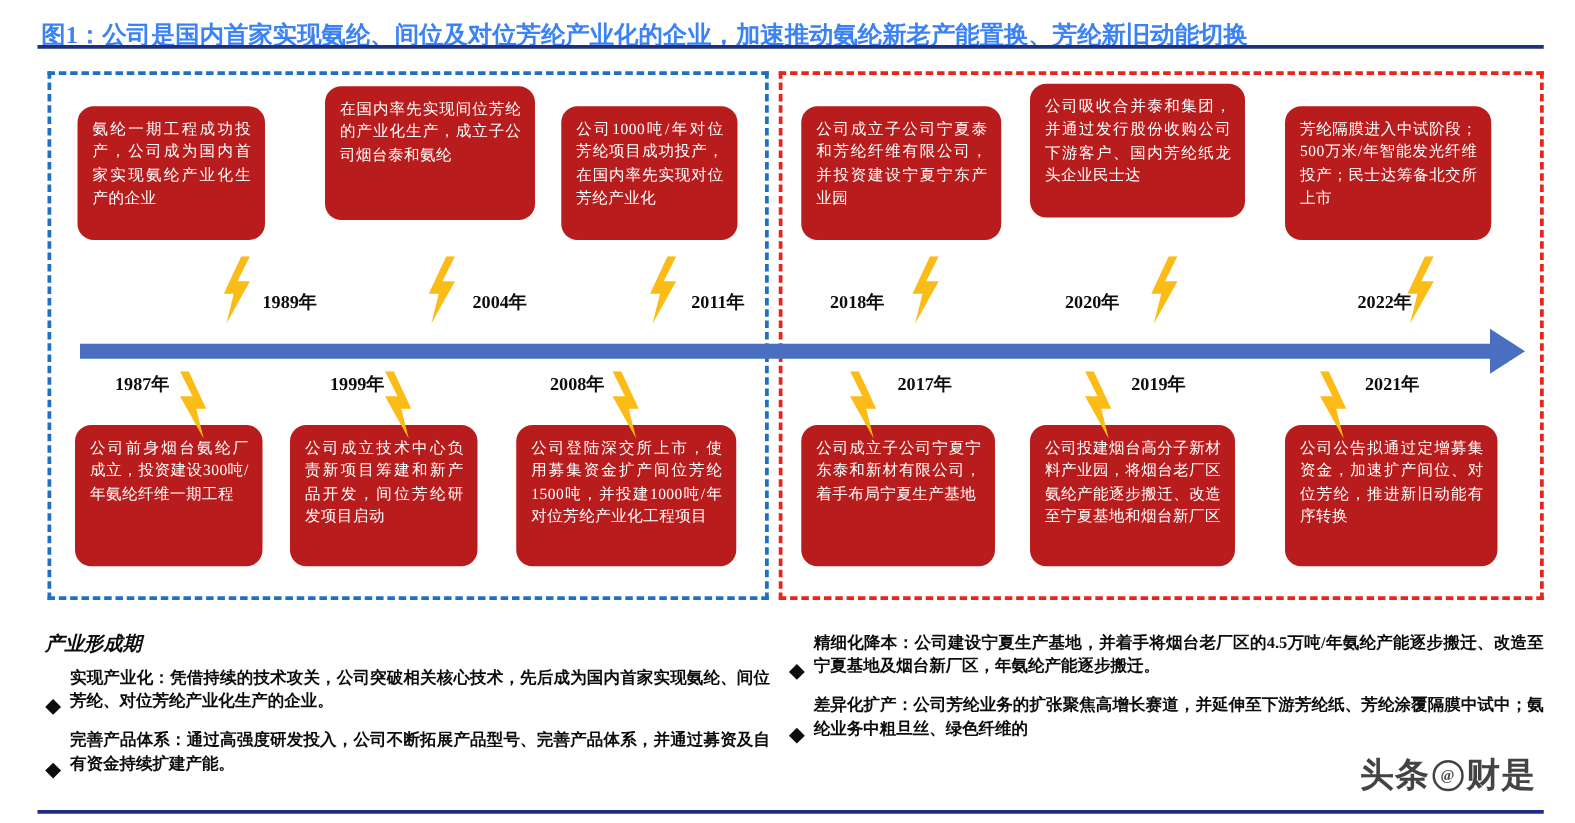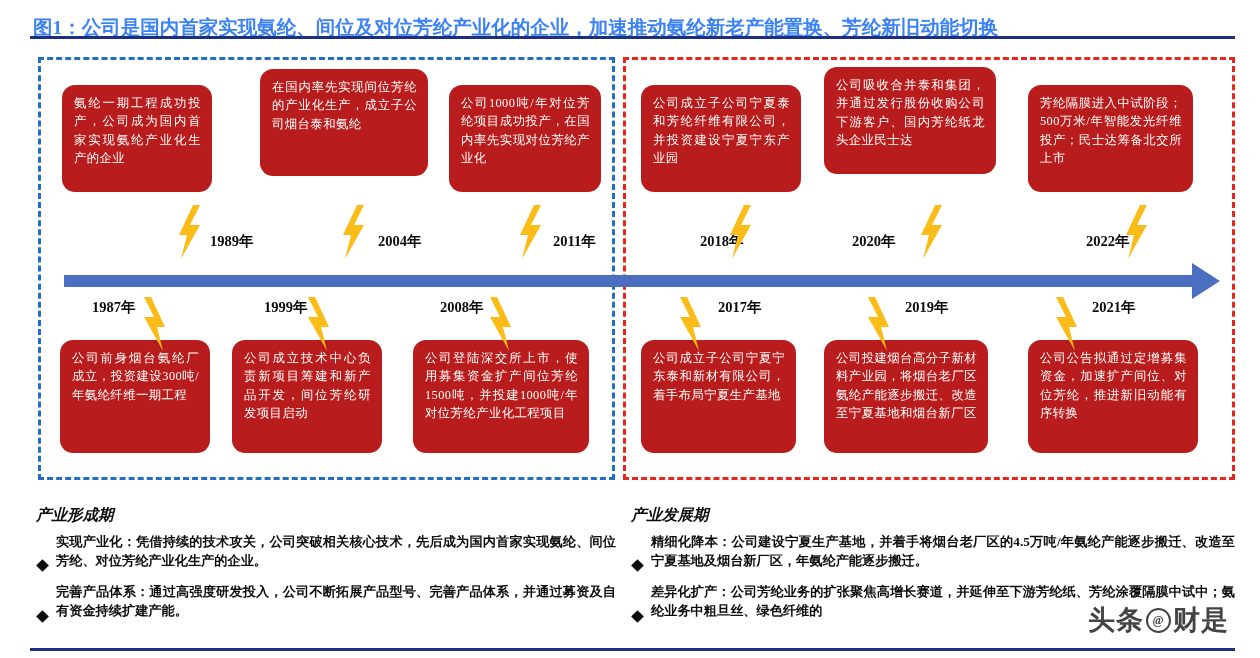--- a/index.html
+++ b/index.html
@@ -214,36 +214,36 @@
   <polygon points="17,0 3,30 11,30 5,54 24,20 14,20 24,0" fill="#fbbc17"></polygon>
 </svg>
     </div>
     <div class="card bottom" style="left: 413px; width: 176px; top: 340px;">公司登陆深交所上市，使用募集资金扩产间位芳纶1500吨，并投建1000吨/年对位芳纶产业化工程项目</div>
     <div class="year" style="left: 440px; top: 298px;">2008年</div>
     <div class="bolt" style="left: 488px; top: 297px;">
 <svg viewBox="0 0 26 54" xmlns="http://www.w3.org/2000/svg" style="transform:scaleX(-1)">
   <polygon points="17,0 3,30 11,30 5,54 24,20 14,20 24,0" fill="#fbbc17"></polygon>
 </svg>
     </div>
-    <div class="card top" style="left: 449px; width: 152px; top: 85px;">公司1000吨/年对位芳纶项目成功投产，在国内率先实现对位芳纶产业化</div>
+    <div class="card top" style="left: 449px; width: 141px; top: 85px;">公司1000吨/年对位芳纶项目成功投产，在国内率先实现对位芳纶产业化</div>
     <div class="year" style="left: 553px; top: 232px;">2011年</div>
     <div class="bolt" style="left: 517px; top: 205px;">
 <svg viewBox="0 0 26 54" xmlns="http://www.w3.org/2000/svg" style="transform:none">
   <polygon points="17,0 3,30 11,30 5,54 24,20 14,20 24,0" fill="#fbbc17"></polygon>
 </svg>
     </div>
     <div class="card bottom" style="left: 641px; width: 155px; top: 340px;">公司成立子公司宁夏宁东泰和新材有限公司，着手布局宁夏生产基地</div>
     <div class="year" style="left: 718px; top: 298px;">2017年</div>
     <div class="bolt" style="left: 678px; top: 297px;">
 <svg viewBox="0 0 26 54" xmlns="http://www.w3.org/2000/svg" style="transform:scaleX(-1)">
   <polygon points="17,0 3,30 11,30 5,54 24,20 14,20 24,0" fill="#fbbc17"></polygon>
 </svg>
     </div>
     <div class="card top" style="left: 641px; width: 160px; top: 85px;">公司成立子公司宁夏泰和芳纶纤维有限公司，并投资建设宁夏宁东产业园</div>
-    <div class="year" style="left: 700px; top: 232px; font-family: Liberation Serif, serif;">2018年</div>
+    <div class="year" style="left: 664px; top: 232px; font-family: Liberation Serif, serif;">2018年</div>
     <div class="bolt" style="left: 727px; top: 205px;">
 <svg viewBox="0 0 26 54" xmlns="http://www.w3.org/2000/svg" style="transform:none">
   <polygon points="17,0 3,30 11,30 5,54 24,20 14,20 24,0" fill="#fbbc17"></polygon>
 </svg>
     </div>
     <div class="card bottom" style="left: 824px; width: 164px; top: 340px;">公司投建烟台高分子新材料产业园，将烟台老厂区氨纶产能逐步搬迁、改造至宁夏基地和烟台新厂区</div>
     <div class="year" style="left: 905px; top: 298px;">2019年</div>
     <div class="bolt" style="left: 866px; top: 297px;">
 <svg viewBox="0 0 26 54" xmlns="http://www.w3.org/2000/svg" style="transform:scaleX(-1)">
   <polygon points="17,0 3,30 11,30 5,54 24,20 14,20 24,0" fill="#fbbc17"></polygon>
@@ -278,21 +278,20 @@
     <div class="diamond"></div>
     <div class="bullet-text">实现产业化：凭借持续的技术攻关，公司突破相关核心技术，先后成为国内首家实现氨纶、间位芳纶、对位芳纶产业化生产的企业。</div>
   </div>
   <div class="bullet-row">
     <div class="diamond"></div>
     <div class="bullet-text">完善产品体系：通过高强度研发投入，公司不断拓展产品型号、完善产品体系，并通过募资及自有资金持续扩建产能。</div>
   </div>
 </div>
 
 <div class="section" id="section-1" style="left:631px; top:505px; width:604px;">
-  <div class="section-heading">产业发展期</div>
   <div class="bullet-row">
     <div class="diamond"></div>
     <div class="bullet-text">精细化降本：公司建设宁夏生产基地，并着手将烟台老厂区的4.5万吨/年氨纶产能逐步搬迁、改造至宁夏基地及烟台新厂区，年氨纶产能逐步搬迁。</div>
   </div>
   <div class="bullet-row">
     <div class="diamond"></div>
     <div class="bullet-text">差异化扩产：公司芳纶业务的扩张聚焦高增长赛道，并延伸至下游芳纶纸、芳纶涂覆隔膜中试中；氨纶业务中粗旦丝、绿色纤维的</div>
   </div>
 </div>
 

